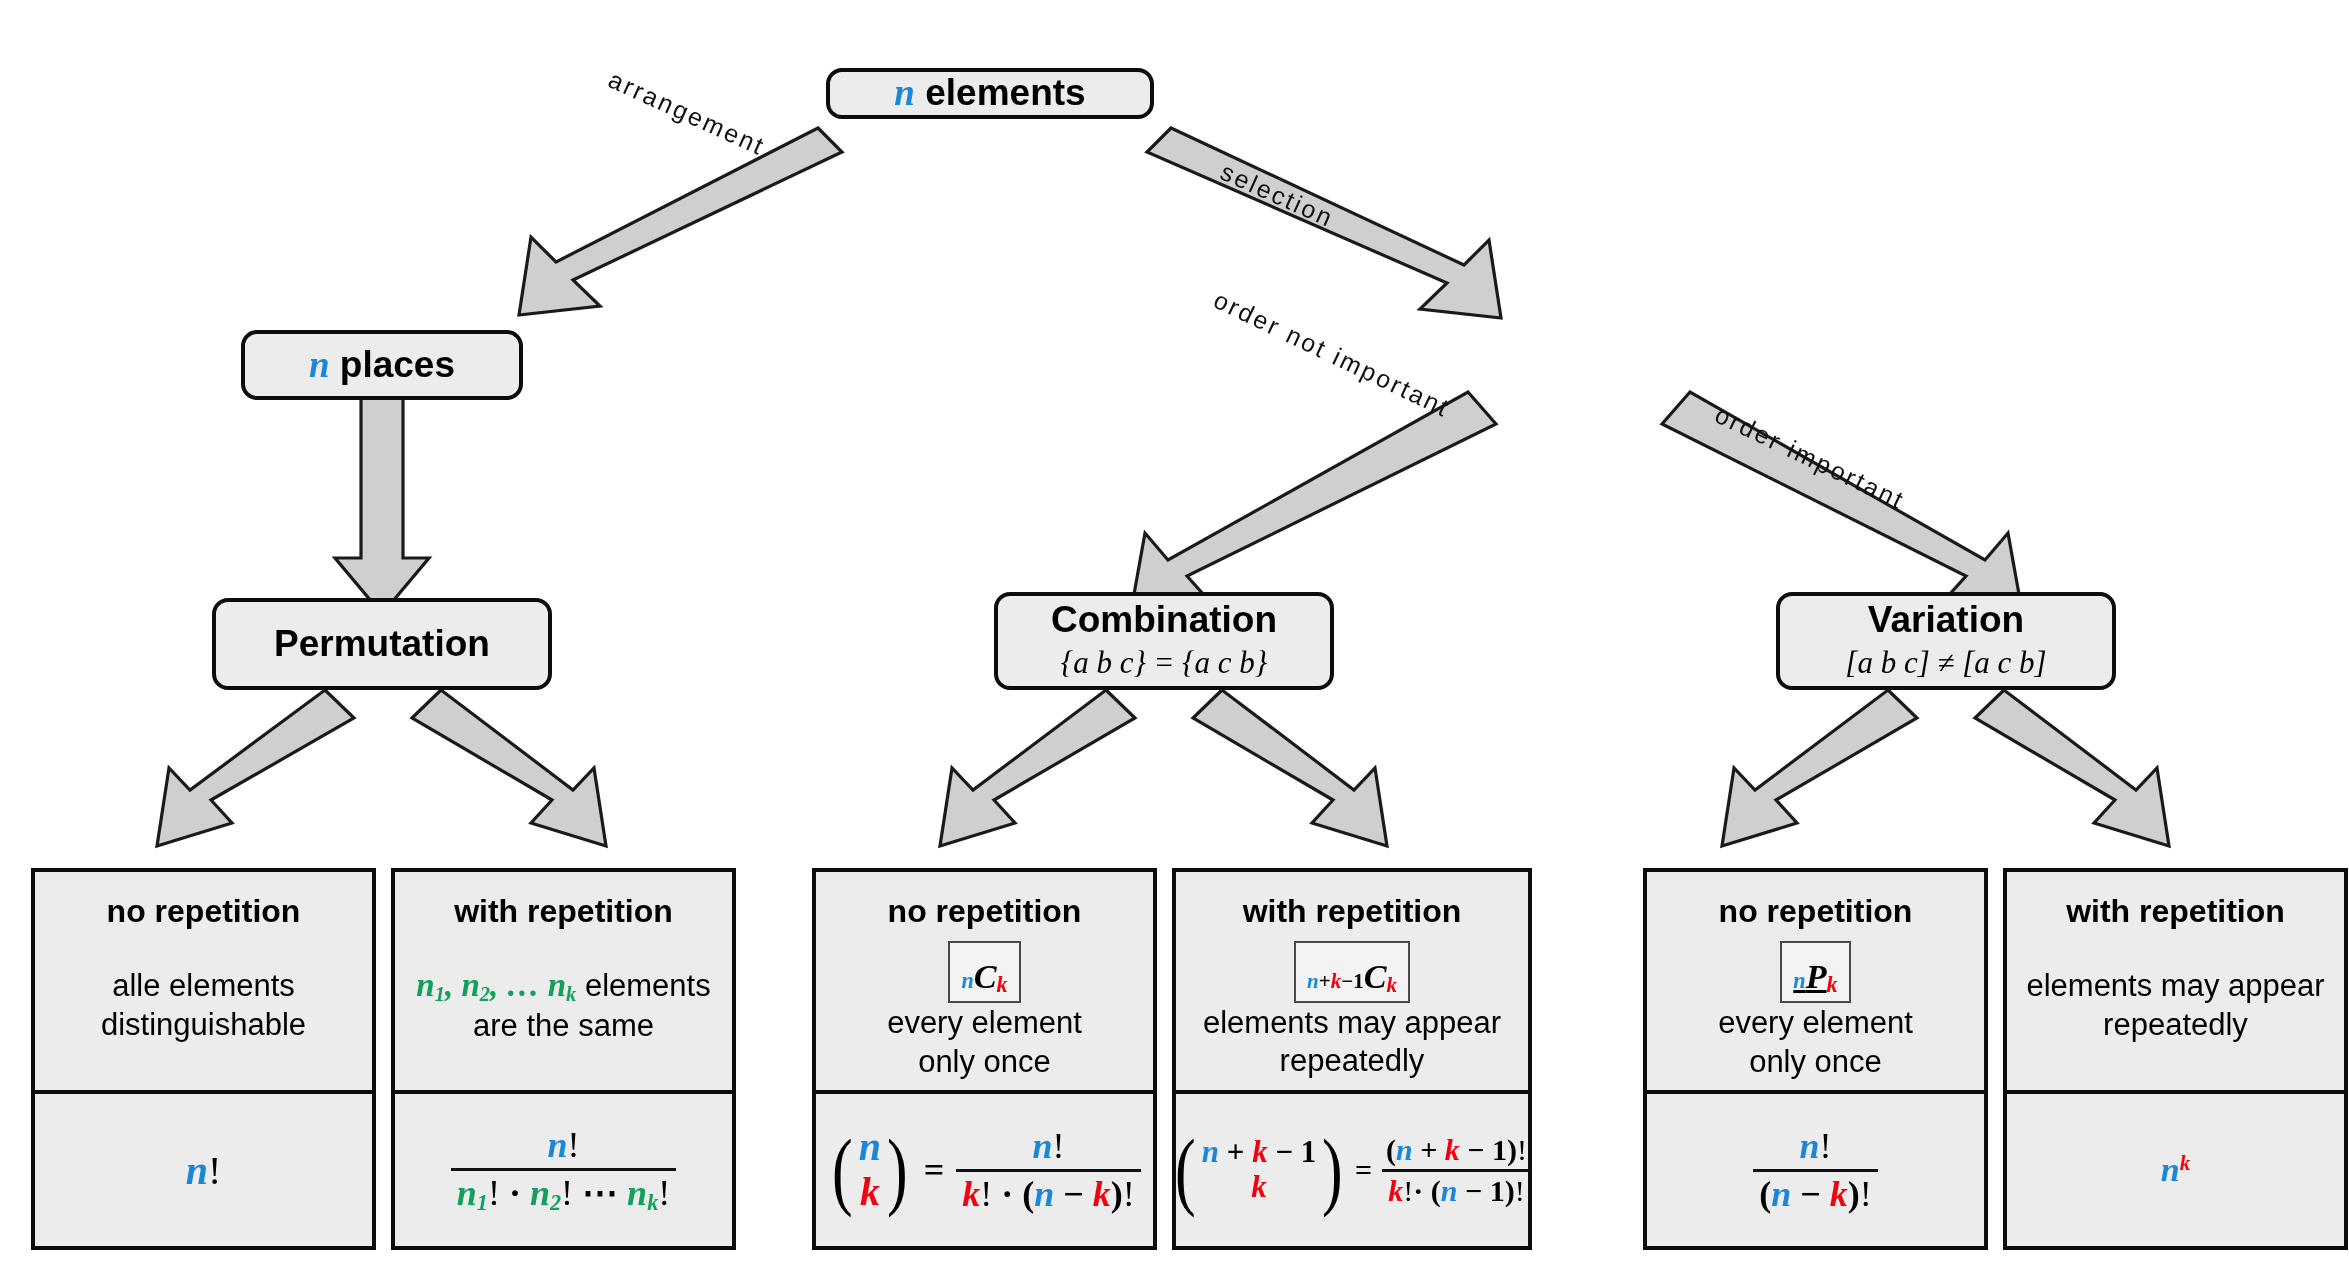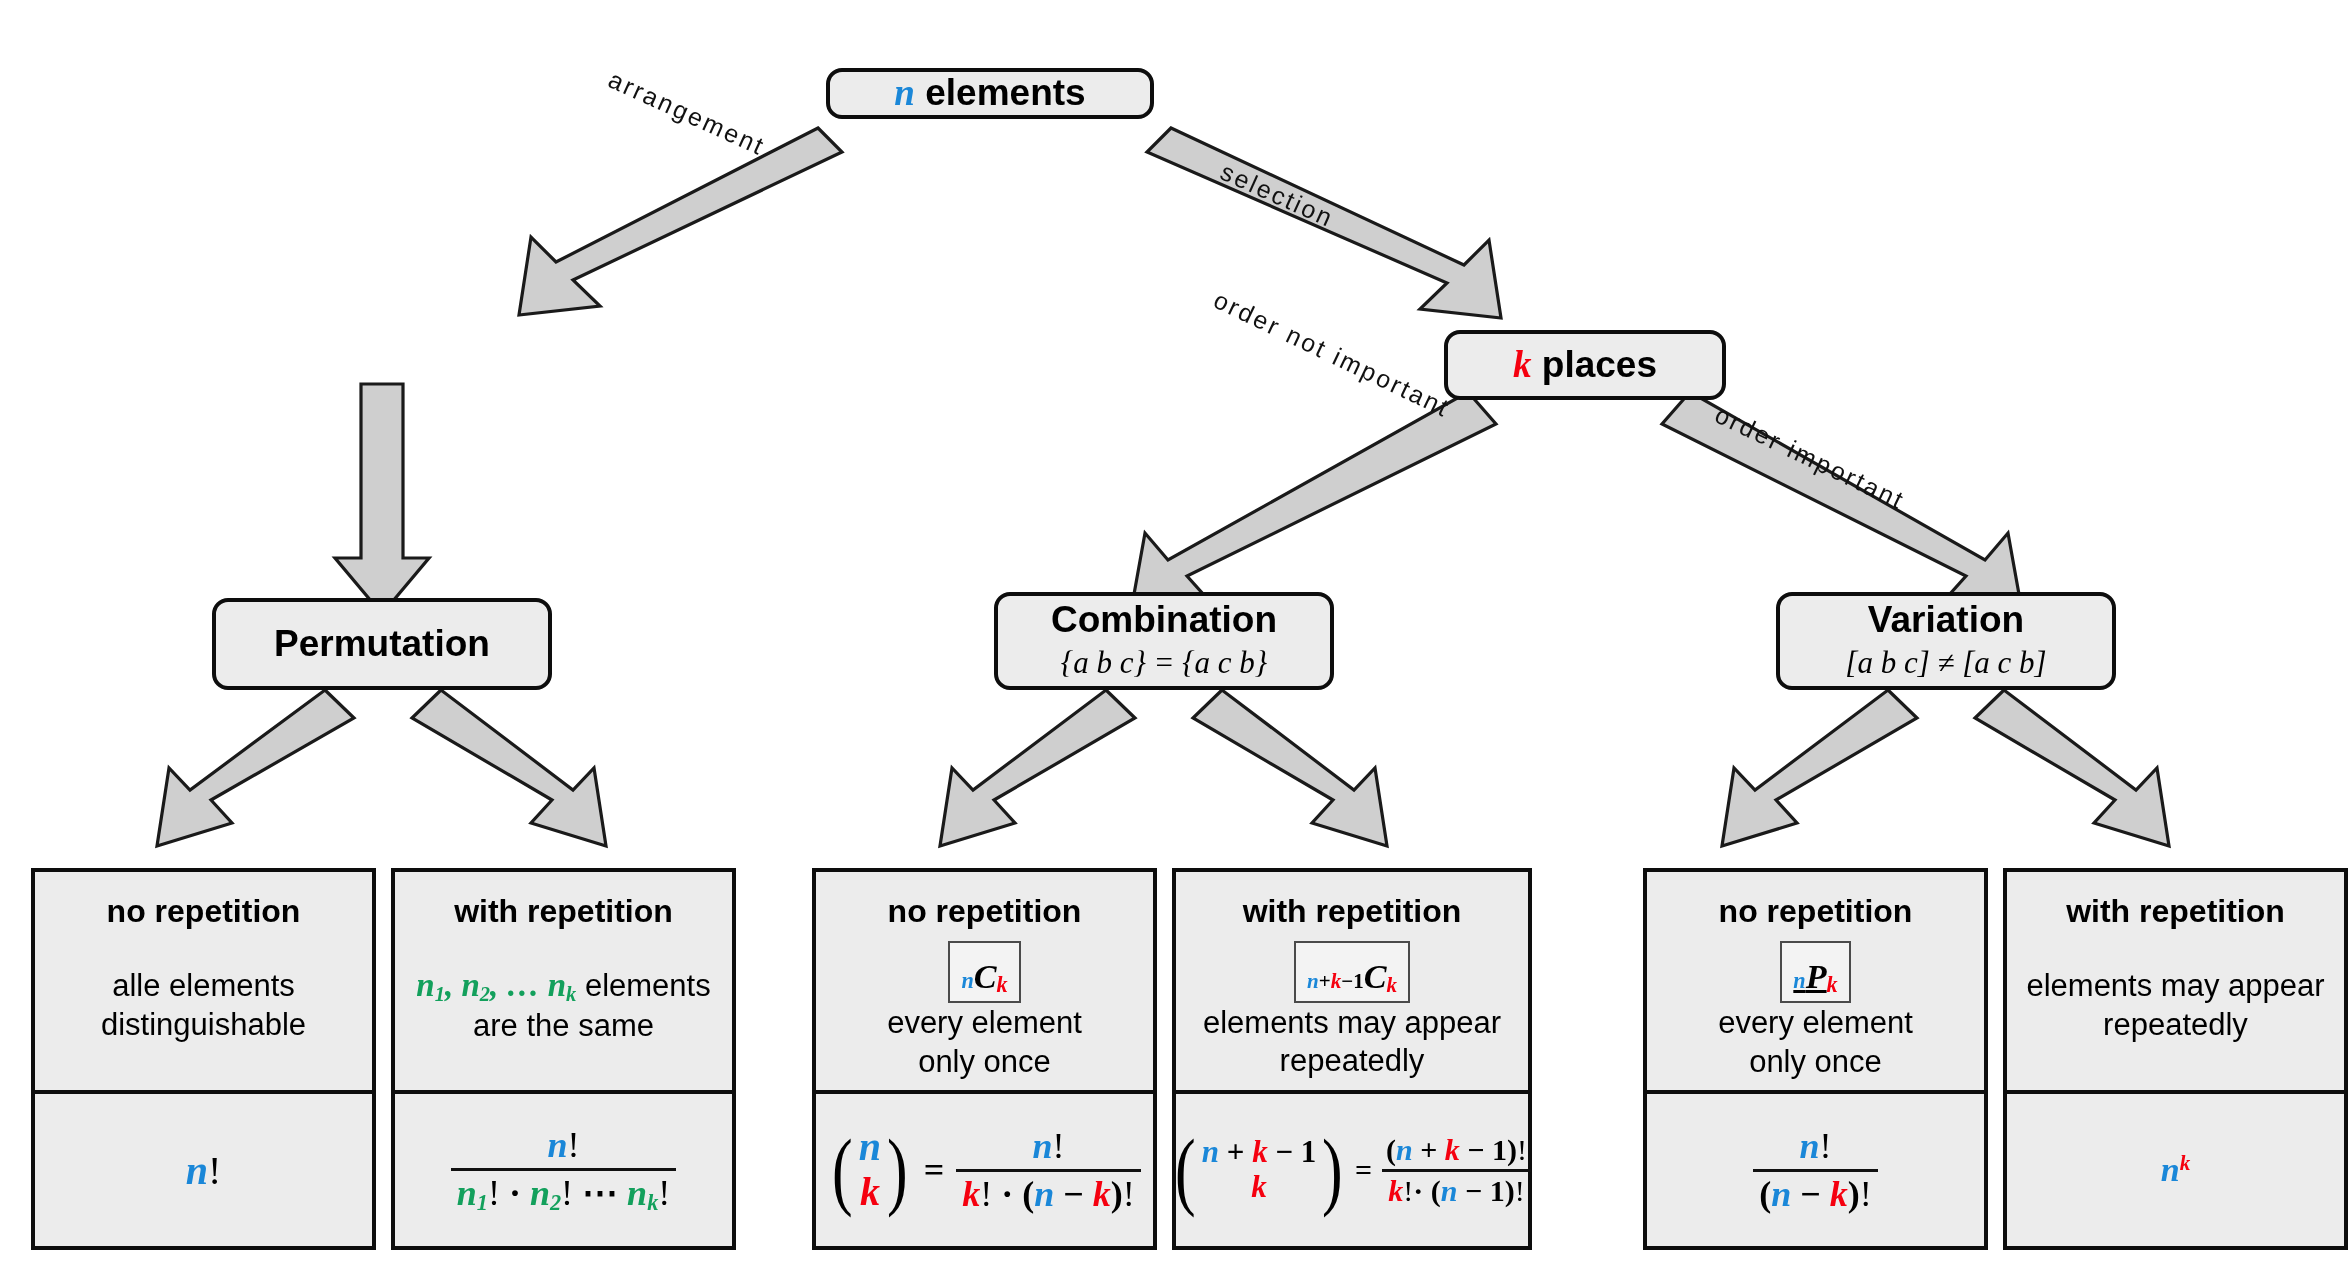--- a/index.html
+++ b/index.html
@@ -120,27 +120,27 @@
 
   <div class="elabel" style="left:1723px;top:400px;transform:rotate(25.6deg);">order important</div>
 
   <div class="node" style="left:826px;top:68px;width:328px;height:51px;">
     <div class="title">
       <span class="mi blue">n</span>
       <span>elements</span>
     </div>
   </div>
 
-
-  <div class="node" style="left:1444px;top:330px;width:282px;height:70px;">
+  <div class="node" style="left:241px;top:330px;width:282px;height:70px;">
     <div class="title">
-      <span class="mi red">k</span>
+      <span class="mi blue">n</span>
       <span>places</span>
     </div>
   </div>
+
 
   <div class="node" style="left:212px;top:598px;width:340px;height:92px;">
     <div class="title">Permutation</div>
   </div>
 
   <div class="node" style="left:994px;top:592px;width:340px;height:98px;">
     <div class="title">Combination</div>
     <div class="sub">{a b c} = {a c b}</div>
   </div>
 

